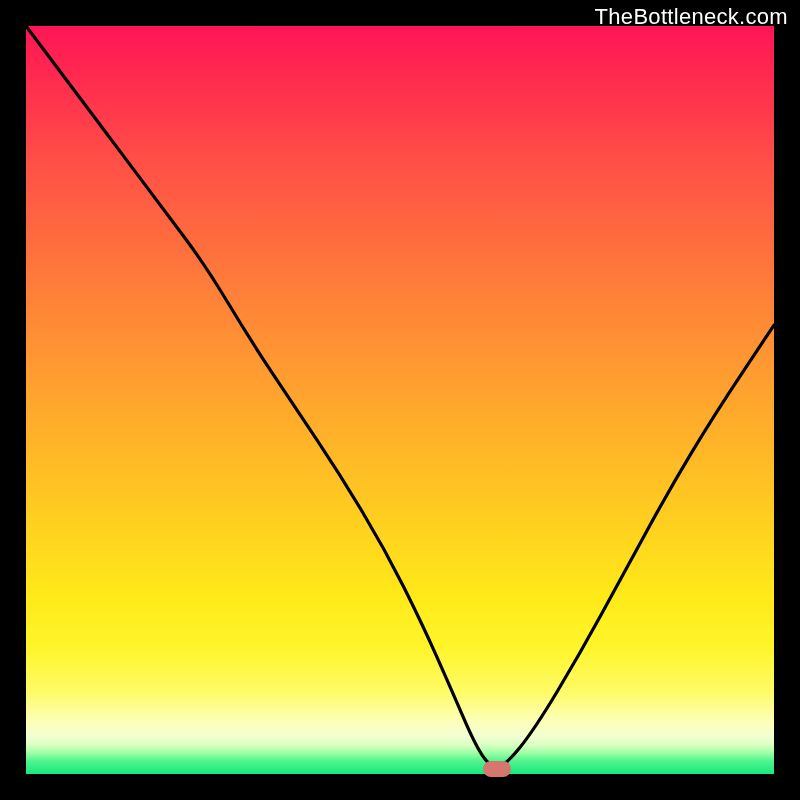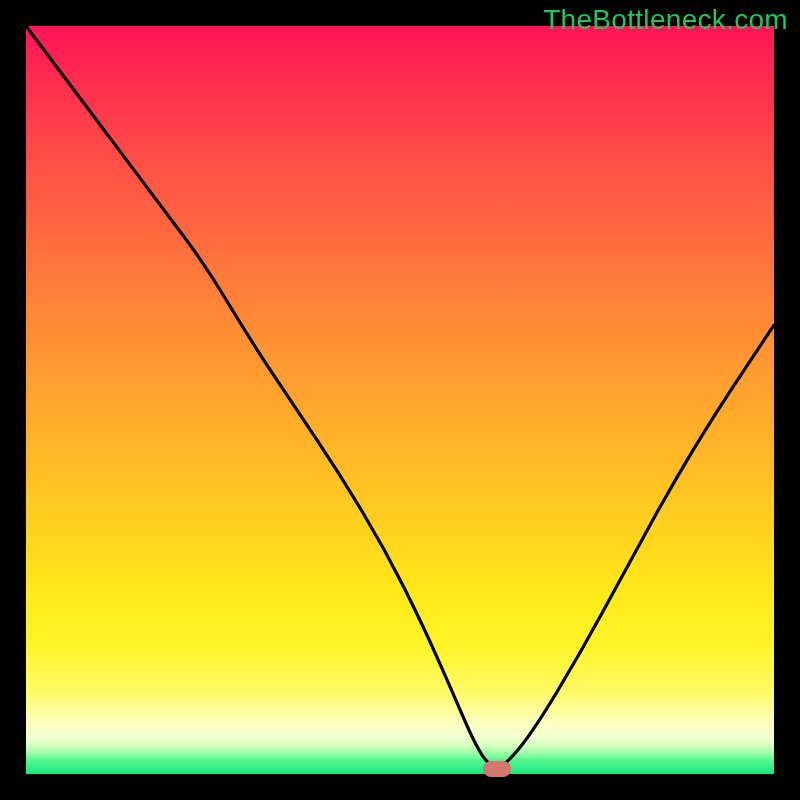--- a/index.html
+++ b/index.html
@@ -14,22 +14,22 @@
   .frame {
     position: relative;
     width: 800px;
     height: 800px;
     background: #000;
   }
   .watermark {
     position: absolute;
     top: 4px;
     right: 12px;
-    color: #22c55e;
-    font-size: 28px;
+    color: #ffffff;
+    font-size: 22px;
     font-weight: 500;
     letter-spacing: 0.3px;
     z-index: 10;
   }
   .plot-area {
     position: absolute;
     left: 26px;
     top: 26px;
     width: 748px;
     height: 748px;

